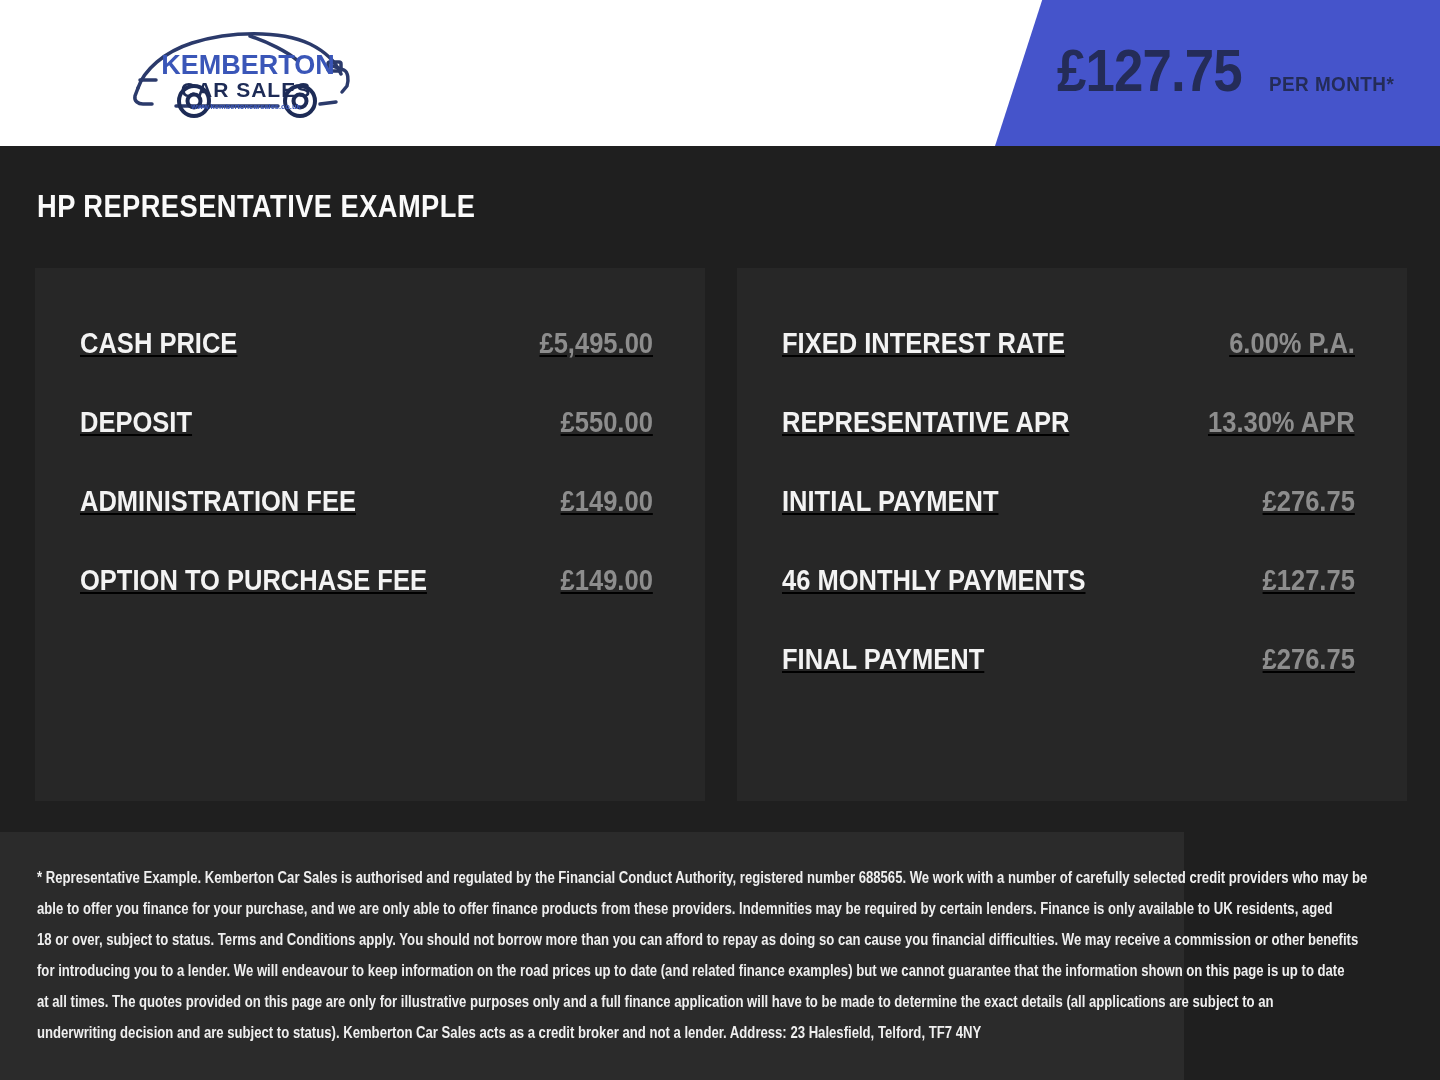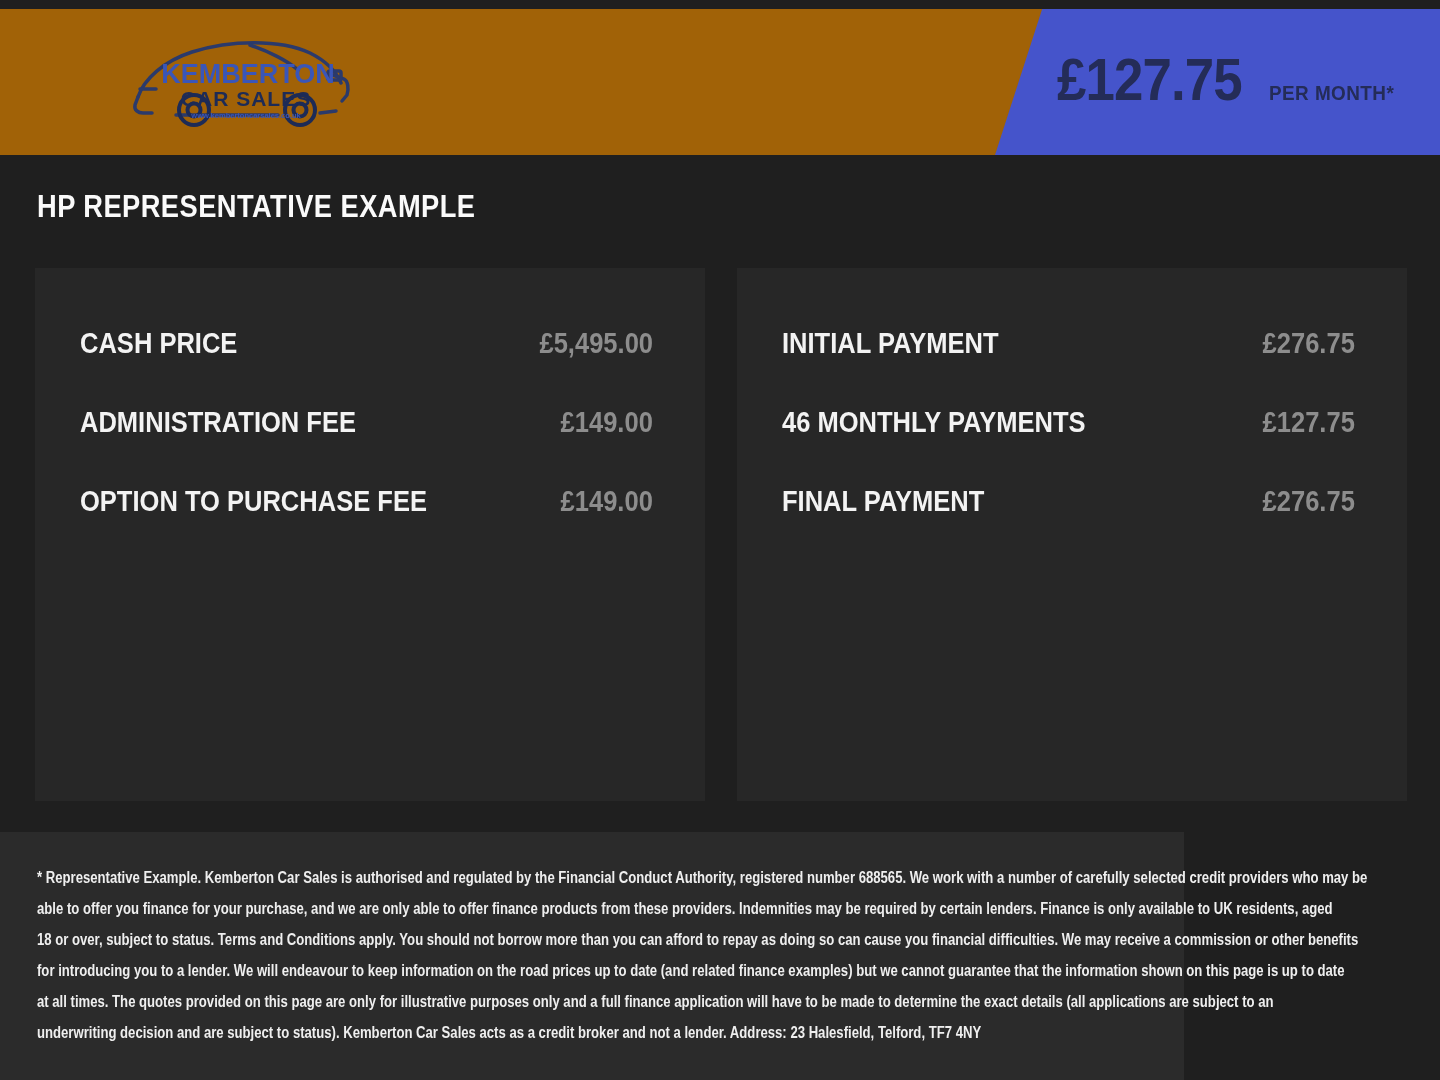--- a/index.html
+++ b/index.html
@@ -5,23 +5,23 @@
   * { margin:0; padding:0; box-sizing:border-box; }
   html,body { width:1440px; height:1080px; }
   body {
     position:relative;
     background:#1f1f1f;
     font-family:"Liberation Sans", sans-serif;
     overflow:hidden;
   }
   
   .header {
-    position:absolute; top:9px; left:0;
+    position:absolute; top:0; left:0;
     width:1440px; height:146px;
-    background:#a16207;
+    background:#ffffff;
   }
   .logo {
     position:absolute; left:130px; top:24px;
     width:230px; height:100px;
   }
   .price-banner {
     position:absolute; top:0; left:995px;
     width:445px; height:146px;
     background:#4554cb;
     clip-path:polygon(10.6% 0, 100% 0, 100% 100%, 0 100%);
@@ -52,21 +52,21 @@
   .panel {
     position:absolute; top:268px;
     width:670px; height:533px;
     background:#272727;
     padding:36px 52px 0 45px;
   }
   .panel-left  { left:35px; }
   .panel-right { left:737px; }
   .finance-row {
     height:79px;
-    display:flex; align-items:center; justify-content:space-between;
+    display:flex; align-items:center; justify-content:space-between;text-decoration:underline;
   }
   .finance-label {
     font-size:29px; font-weight:700; color:#f3f3f3;
     transform:scaleX(0.88); transform-origin:0 50%;
     display:inline-block; white-space:nowrap;
   }
   .finance-value {
     font-size:29px; font-weight:700; color:#8d8d8d;
     transform:scaleX(0.88); transform-origin:100% 50%;
     display:inline-block; white-space:nowrap; text-align:right;
@@ -132,30 +132,42 @@
 </div>
 
 <div class="page-title">HP REPRESENTATIVE EXAMPLE</div>
 
 <div class="panel panel-left">
   <div class="finance-row">
     <span class="finance-label">CASH PRICE</span>
     <span class="finance-value">£5,495.00</span>
   </div>
   <div class="finance-row">
+    <span class="finance-label">DEPOSIT</span>
+    <span class="finance-value">£550.00</span>
+  </div>
+  <div class="finance-row">
     <span class="finance-label">ADMINISTRATION FEE</span>
     <span class="finance-value">£149.00</span>
   </div>
   <div class="finance-row">
     <span class="finance-label">OPTION TO PURCHASE FEE</span>
     <span class="finance-value">£149.00</span>
   </div>
 </div>
 
 <div class="panel panel-right">
+  <div class="finance-row">
+    <span class="finance-label">FIXED INTEREST RATE</span>
+    <span class="finance-value">6.00% P.A.</span>
+  </div>
+  <div class="finance-row">
+    <span class="finance-label">REPRESENTATIVE APR</span>
+    <span class="finance-value">13.30% APR</span>
+  </div>
   <div class="finance-row">
     <span class="finance-label">INITIAL PAYMENT</span>
     <span class="finance-value">£276.75</span>
   </div>
   <div class="finance-row">
     <span class="finance-label">46 MONTHLY PAYMENTS</span>
     <span class="finance-value">£127.75</span>
   </div>
   <div class="finance-row">
     <span class="finance-label">FINAL PAYMENT</span>

